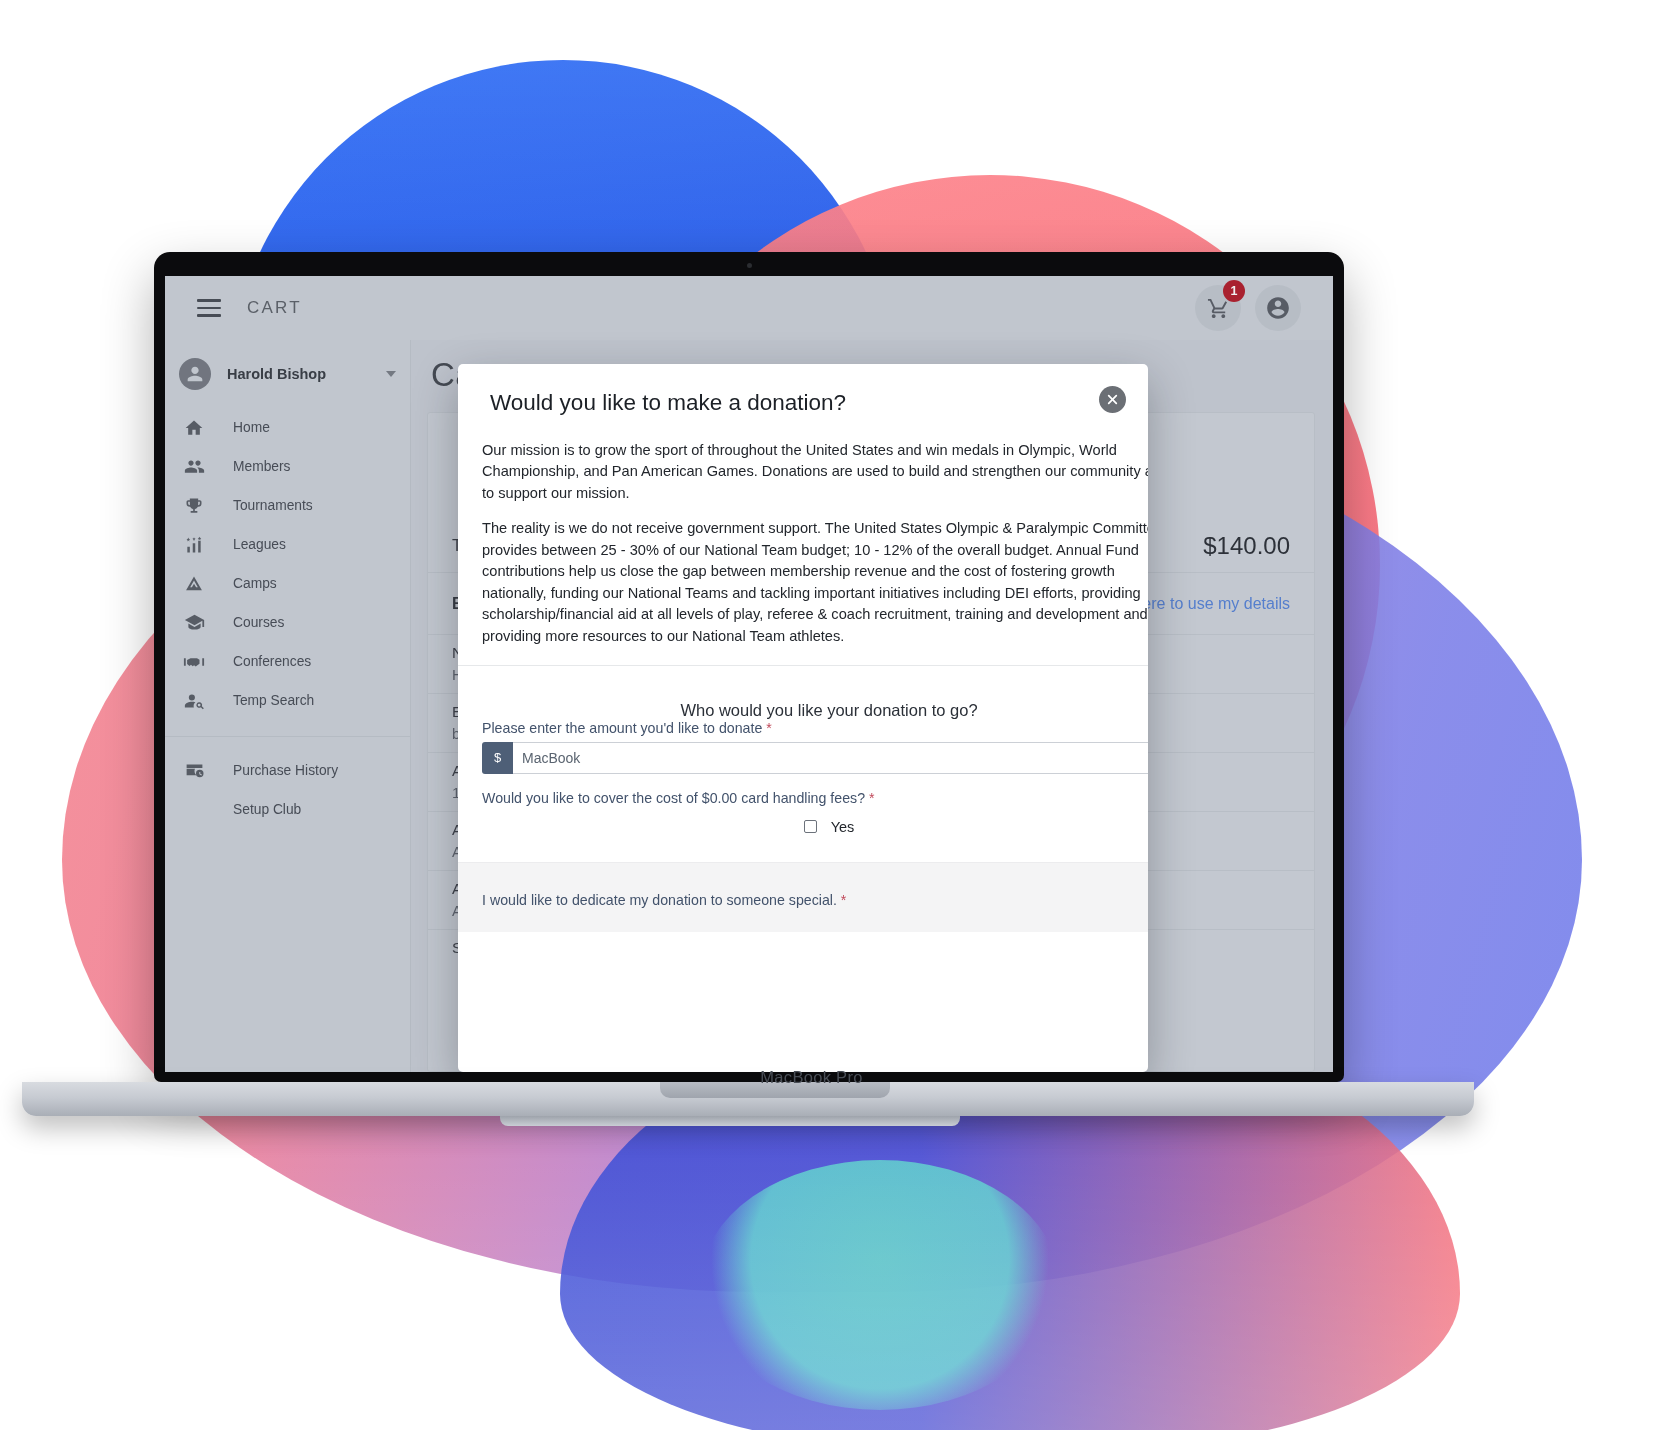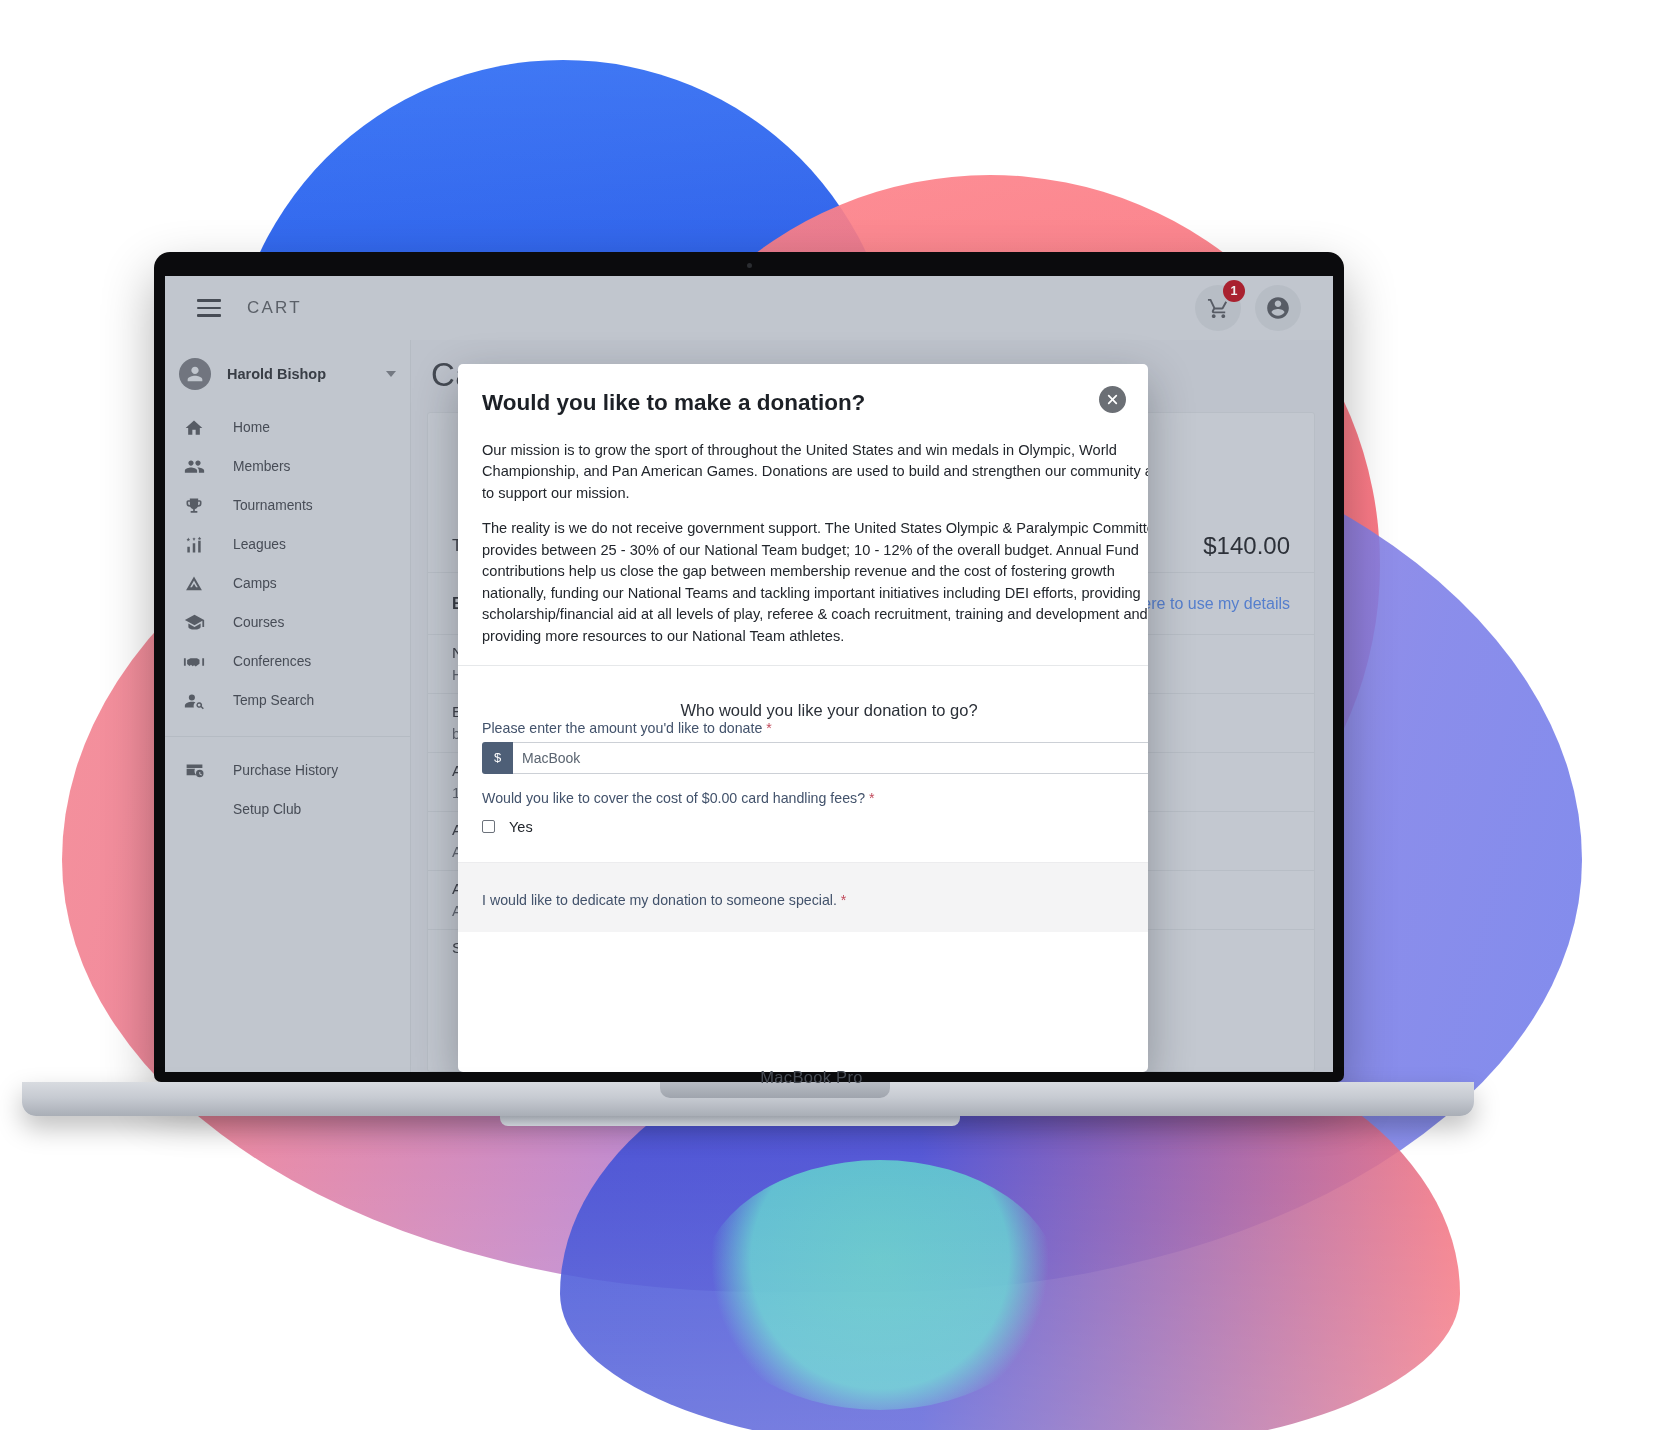--- a/index.html
+++ b/index.html
@@ -132,21 +132,21 @@
   .req { color: #c1495a; }
   .field-val { font-size: 15px; color: #636a74; padding: 0 24px 10px 24px; border-bottom: 1px solid #c3c9d1; }
 
   
   #scrim { position: absolute; left: 0; top: 0; width: 1168px; height: 796px; background: rgba(20,24,30,.06); }
   #modal {
     position: absolute; left: 293px; top: 88px; width: 690px; height: 708px;
     background: #ffffff; border-radius: 5px; overflow: hidden;
     box-shadow: 0 16px 46px rgba(15,20,28,.30);
   }
-  #modal-title { position: absolute; left: 24px; top: 26px; font-size: 22.5px; font-weight: 700; color: #1c2026; }
+  #modal-title { position: absolute; left: 32px; top: 26px; font-size: 22.5px; font-weight: 400; color: #1c2026; }
   #modal-close {
     position: absolute; right: 22px; top: 22px; width: 27px; height: 27px; border-radius: 50%;
     background: #6b6f75; display: flex; align-items: center; justify-content: center; cursor: pointer;
   }
   #modal-body { position: absolute; left: 0; top: 76px; width: 742px; padding: 0 24px; }
   #modal-body p { font-size: 14.6px; line-height: 1.47; color: #22262c; margin-bottom: 14px; }
   #modal-divider { margin: 18px -24px 0 -24px; height: 1px; background: #e6e8ea; }
   #who-q { text-align: center; font-size: 16.5px; color: #2b3038; margin-top: 35px; }
 
   .input-group { display: flex; margin-top: 26px; height: 32px; }
@@ -157,21 +157,21 @@
   }
   .input-box {
     flex: 1; border: 1px solid #ccd0d6; border-left: none; border-radius: 0 3px 3px 0;
     display: flex; align-items: center; padding: 0 9px; background: #fff;
     font-size: 14px; color: #5a6470; justify-content: space-between;
   }
   .sel-caret { width: 0; height: 0; border-left: 4.5px solid transparent; border-right: 4.5px solid transparent; border-top: 5.5px solid #8b9099; }
   .form-label { font-size: 14.2px; color: #42526b; }
   .form-label.tight { margin-top: 16px; }
   #amount-group { margin-top: 6px; }
-  #yes-row { display: flex; align-items: center; margin-top: 13px; }
+  #yes-row { display: flex; align-items: center; margin-top: 13px; justify-content: center; }
   #yes-box { width: 13px; height: 13px; border: 1.4px solid #6c727b; border-radius: 2px; background: #fff; cursor: pointer; flex: none; }
   #yes-label { margin-left: 14px; font-size: 14.5px; color: #22262c; }
   #dedicate-panel {
     margin: 27px -24px 0 -24px; padding: 29px 24px 24px 24px;
     background: #f4f4f5; border-top: 1px solid #ececee; min-height: 70px;
   }
   #dedicate-label { font-size: 14.2px; color: #42526b; }
 </style>
 </head>
 <body>

